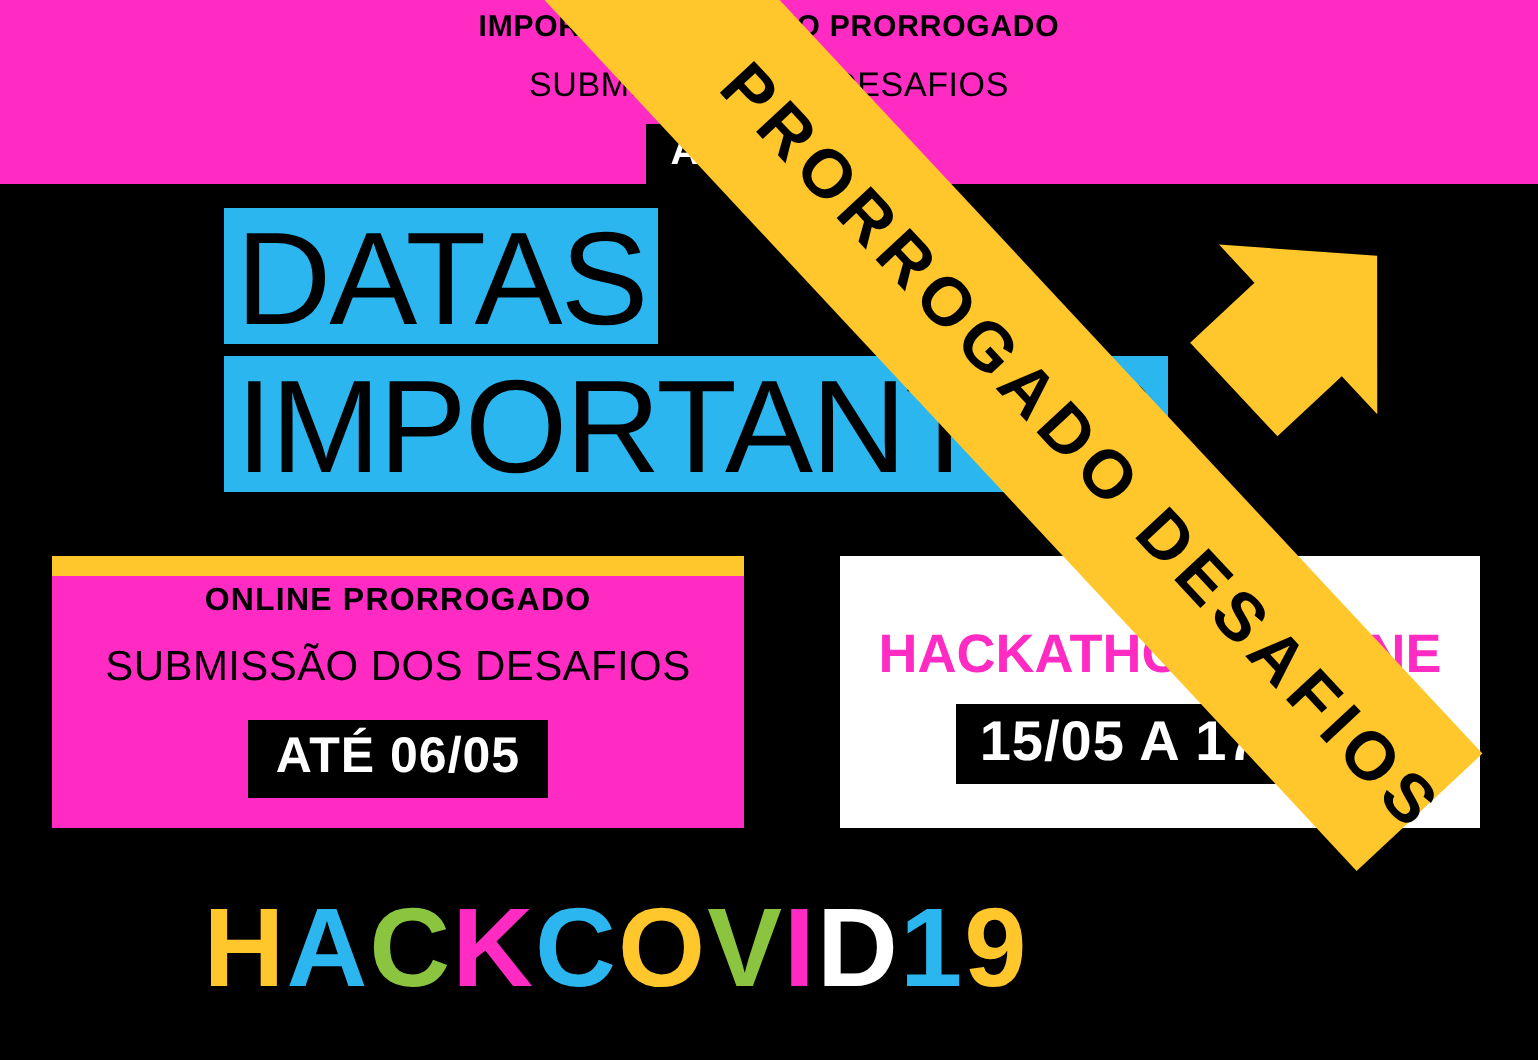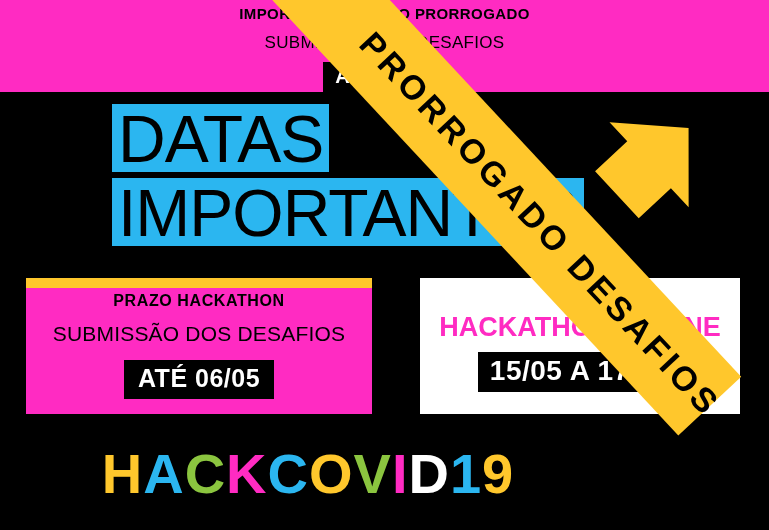--- a/index.html
+++ b/index.html
@@ -229,21 +229,21 @@
     </div>
   </div>
 
   <div class="title-block">
     <div><span class="title-line">DATAS</span></div>
     <div><span class="title-line second">IMPORTANTES</span></div>
   </div>
 
   <div class="card-left">
     <div class="yellow-strip"></div>
-    <div class="lbl-prorrogado">PRAZO HACKATHON</div>
+    <div class="lbl-prorrogado">ONLINE PRORROGADO</div>
     <div class="lbl-submissao">SUBMISSÃO DOS DESAFIOS</div>
     <div class="date-wrap">
       <span class="date-chip">ATÉ 06/05</span>
     </div>
   </div>
 
   <div class="card-right">
     <div class="lbl-hack">HACKATHON ONLINE</div>
     <div class="date-wrap">
       <span class="date-chip">15/05 A 17/05</span>

